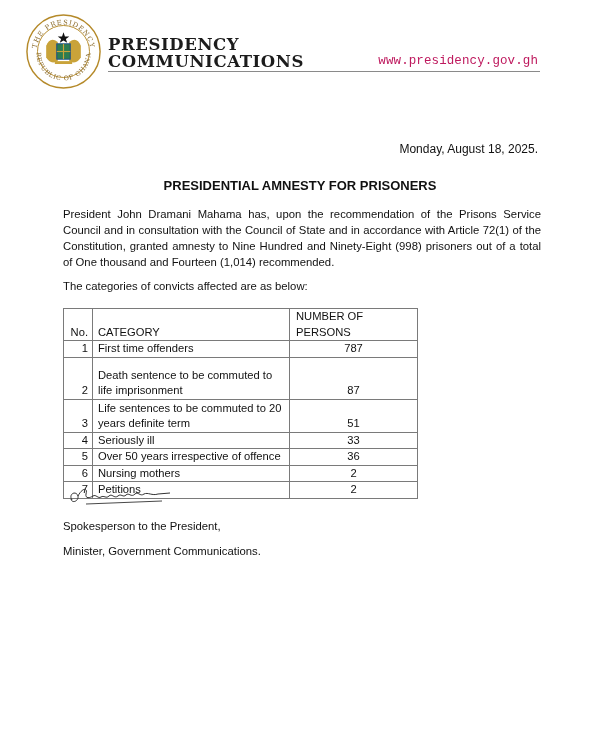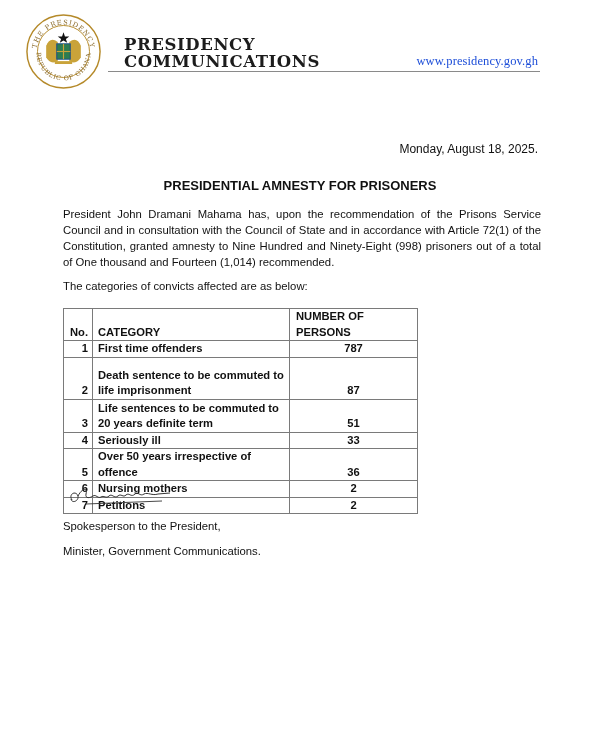--- a/index.html
+++ b/index.html
@@ -2,47 +2,47 @@
 <html><head>
   <meta charset="utf-8">
   <style>
     html, body { margin: 0; padding: 0; background: #ffffff; }
     body {
       width: 600px; height: 746px; position: relative; overflow: hidden;
       font-family: "Liberation Sans", sans-serif; color: #111;
     }
     .letterhead { position: absolute; left: 0; top: 0; width: 600px; height: 100px; }
     .seal { position: absolute; left: 25px; top: 13px; width: 77px; height: 77px; }
-    .brand { position: absolute; left: 124px; top: 36px; }
+    .brand { position: absolute; left: 108px; top: 36px; }
     .brand-line1, .brand-line2 {
       font-family: "DejaVu Serif", serif; font-weight: bold; color: #1c1c1c;
       font-size: 16.5px; letter-spacing: 0.6px; line-height: 17px; white-space: nowrap;
     }
     .brand-rule { position: absolute; left: 108px; top: 71px; width: 432px; height: 1px; background: #8a8a8a; }
     .site-url {
-      position: absolute; right: 62px; top: 54px; font-size: 12.5px; color: #1d4ed8;
-      font-family: Liberation Serif, serif; letter-spacing: 0.1px;
+      position: absolute; right: 62px; top: 54px; font-size: 12.5px; color: #be185d;
+      font-family: Liberation Mono, monospace; letter-spacing: 0.1px;
     }
     .date { position: absolute; right: 62px; top: 142px; font-size: 12px; }
     .title {
       position: absolute; left: 0; width: 600px; top: 178px; text-align: center;
       font-weight: bold; font-size: 13px;
     }
     .body-text {
       position: absolute; left: 63px; width: 478px; top: 206px;
       font-size: 11.3px; line-height: 16px; text-align: justify;
     }
     .intro { position: absolute; left: 63px; top: 280px; font-size: 11.3px; }
     table.categories {
       position: absolute; left: 63px; top: 308px; width: 355px;
       border-collapse: collapse; font-size: 11.2px;
     }
     table.categories td, table.categories th {
       border: 1px solid #7a7a7a; padding: 0 5px; vertical-align: bottom;
-      font-weight: bold; text-align: left; line-height: 15.5px;
+      font-weight: normal; text-align: left; line-height: 15.5px;
     }
     table.categories .c-no { width: 19px; text-align: right; padding-right: 4px; }
     table.categories .c-cat { width: 186px; }
     table.categories .c-num { text-align: center; }
     table.categories th.c-num { text-align: left; padding-left: 6px; }
     tr.tall td { height: 41px; }
     tr.mid td { height: 32px; margin-left: 36px; }
     .signature { position: absolute; left: 66px; top: 484px; width: 120px; height: 26px; }
     .sig-lines { position: absolute; left: 63px; top: 520px; font-size: 11.3px; }
     .sig-lines div { height: 25px; }

